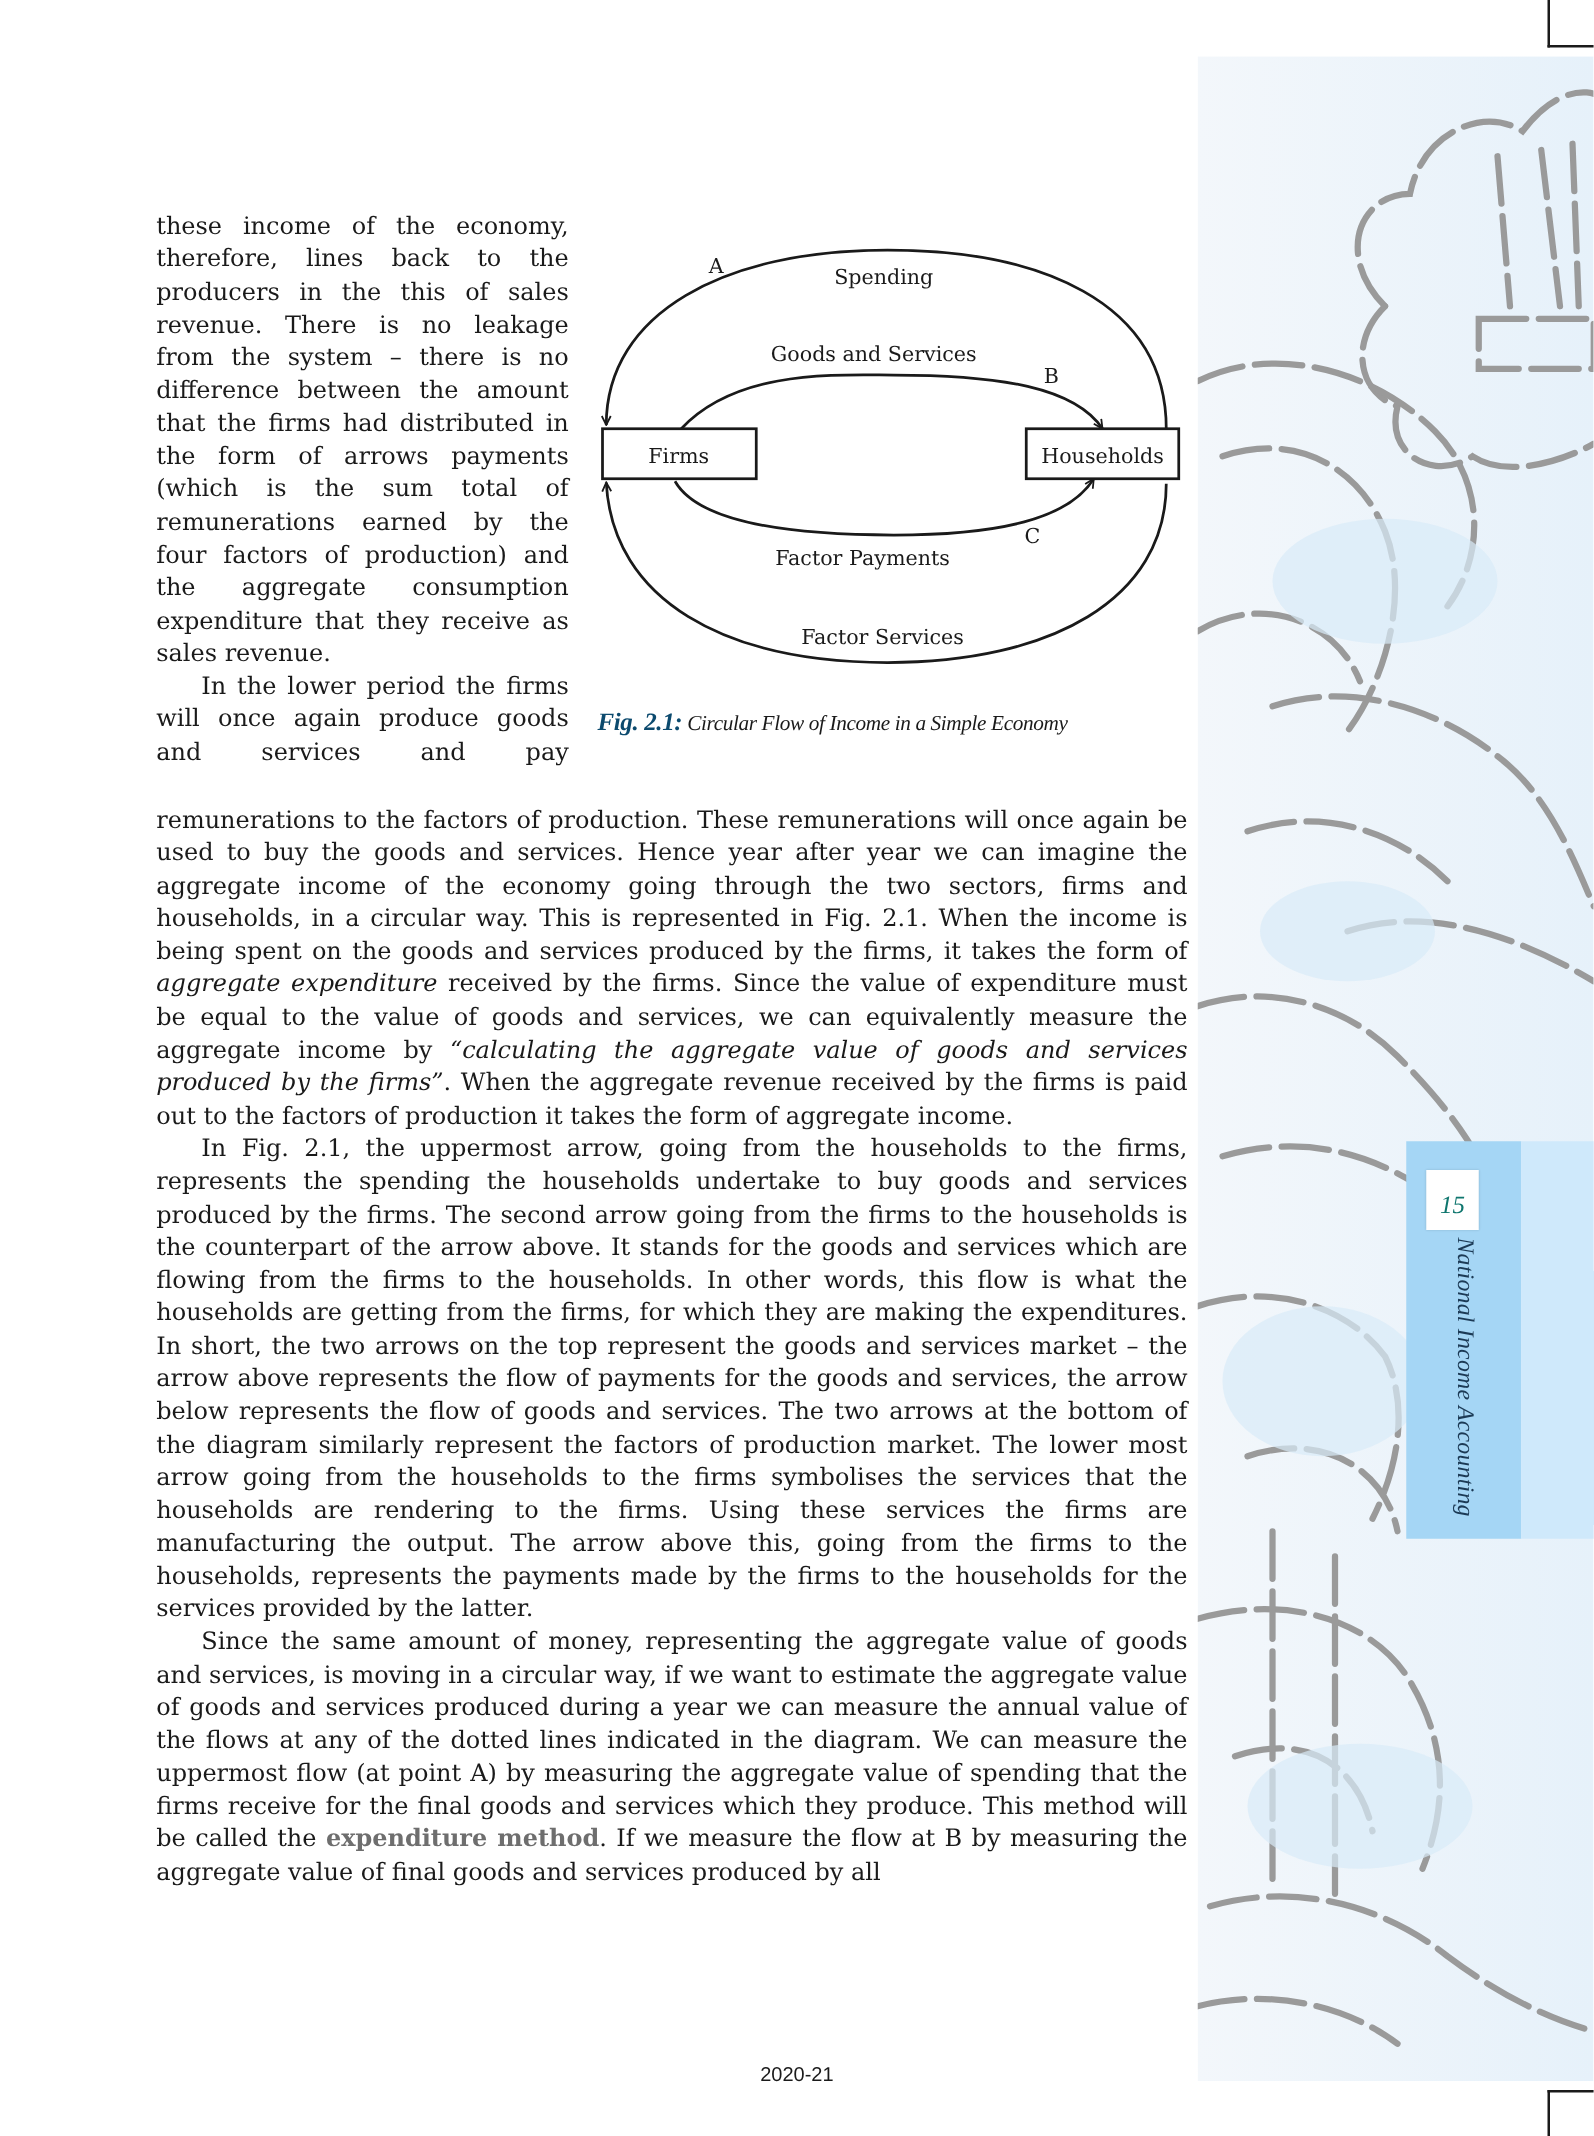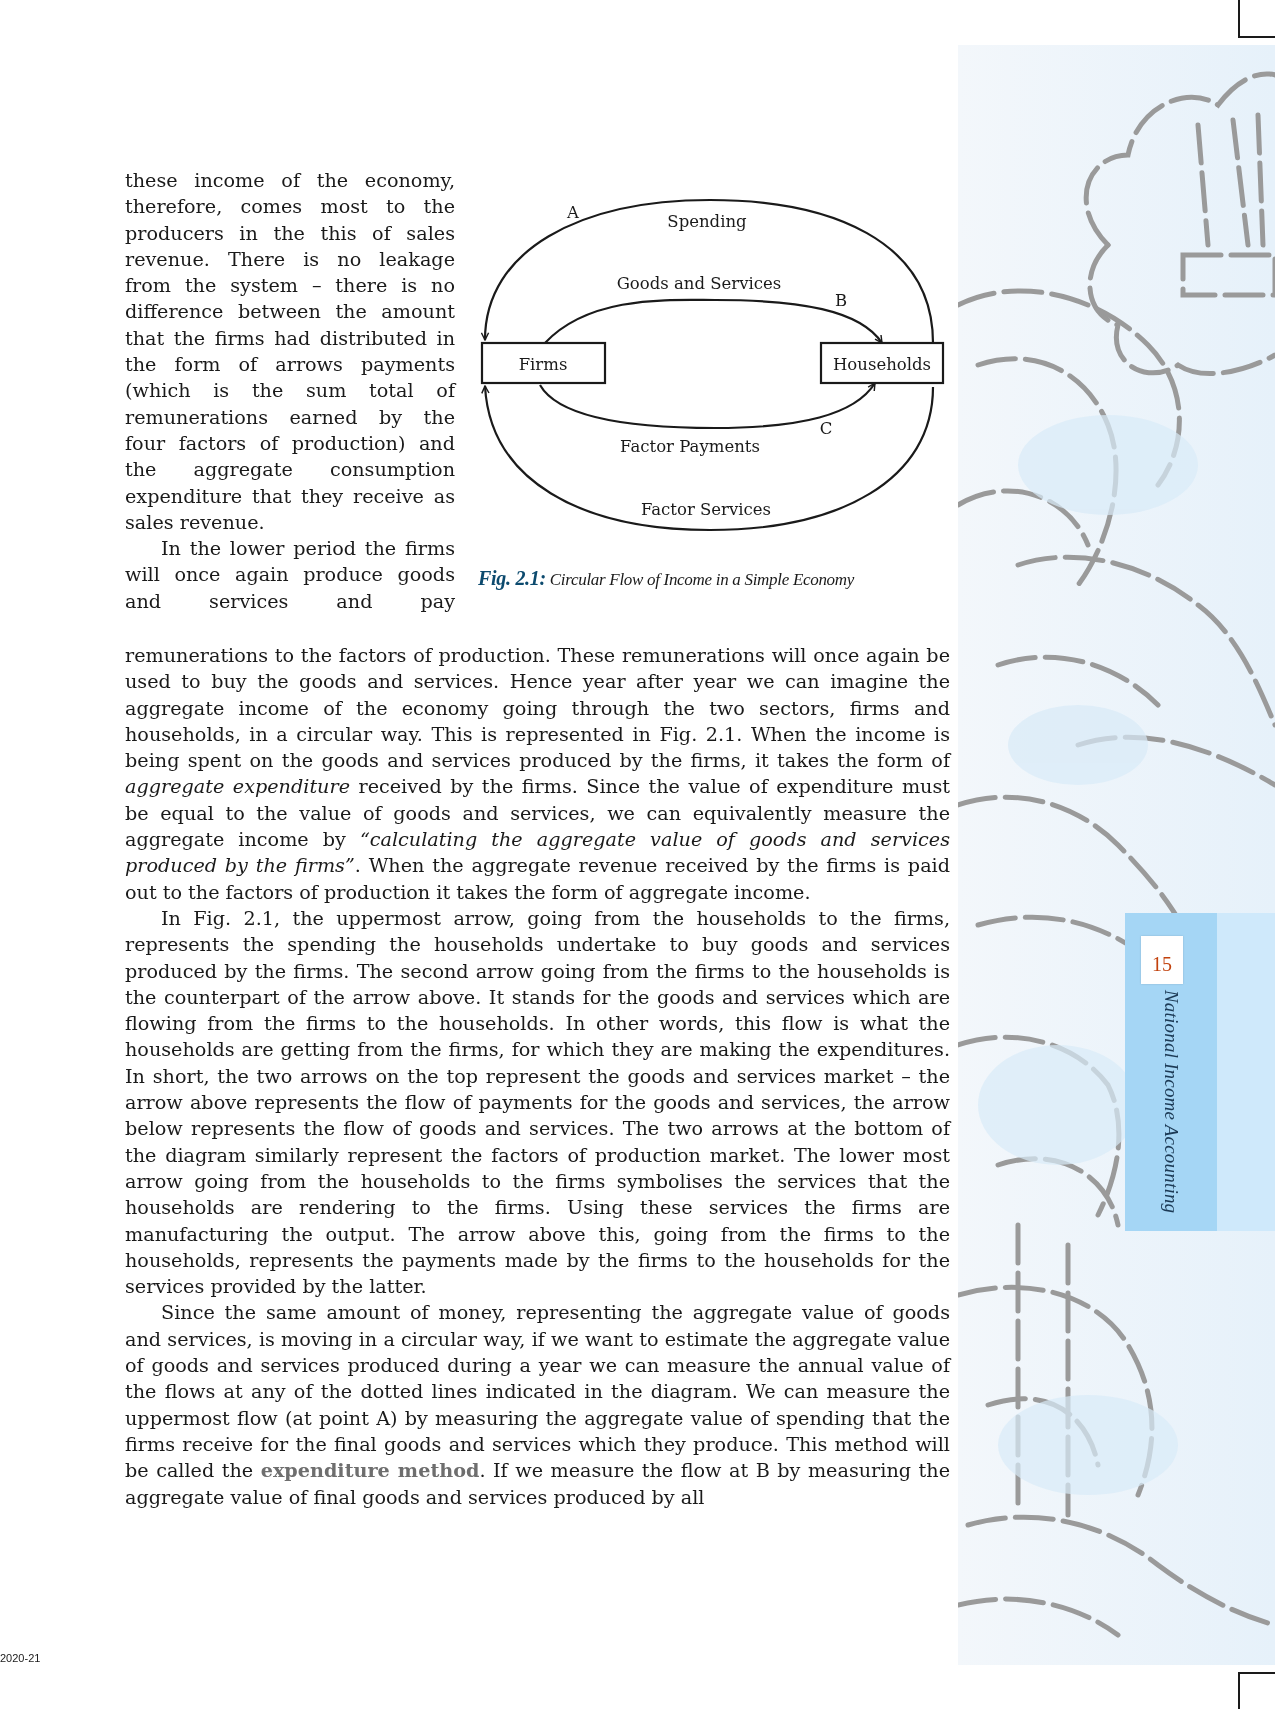--- a/index.html
+++ b/index.html
@@ -12,21 +12,21 @@
   
   .side-art { position: absolute; left: 958px; top: 45px; width: 317px; height: 1620px; overflow: hidden; }
   .side-art svg { width: 100%; height: 100%; display: block; }
   .chapter-tab { position: absolute; left: 1125px; top: 913px; width: 150px; height: 318px; }
   .chapter-tab .tab-dark { position: absolute; left: 0; top: 0; width: 92px; height: 100%; background: #a5d6f5; }
   .chapter-tab .tab-light { position: absolute; left: 92px; top: 0; width: 58px; height: 100%; background: #cfe9fb; }
   .page-number-box {
     position: absolute; left: 1141px; top: 936px; width: 42px; height: 48px;
     background: #fff; box-shadow: 0 0 2px rgba(0,0,0,0.15);
     display: flex; align-items: flex-end; justify-content: center; padding-bottom: 8px; box-sizing: border-box;
-    font-family: "Liberation Serif", serif; font-size: 20px; color: #c2410c;
+    font-family: "Liberation Serif", serif; font-style: italic; font-size: 20px; color: #0f766e;
   }
   .chapter-title {
     position: absolute; left: 1150px; top: 990px; width: 32px; height: 230px;
     writing-mode: vertical-rl; font-family: "Liberation Serif", serif; font-style: italic;
     font-size: 19px; color: #1c3a55; white-space: nowrap; letter-spacing: 0.2px;
   }
   .text { position: absolute; font-size: 19.2px; line-height: 26.3px; text-align: justify; }
   .narrow { left: 125px; top: 168px; width: 330px; }
   .wide { left: 125px; top: 643px; width: 825px; }
   .text p { margin: 0; }
@@ -36,22 +36,22 @@
   .bold-term { font-weight: bold; color: #6e6e6e; }
   .figure { position: absolute; left: 470px; top: 180px; width: 480px; height: 420px; }
   .figure svg { width: 480px; height: 420px; display: block; }
   .fig-text { font-family: "DejaVu Serif", serif; font-size: 16.5px; fill: #1a1a1a; }
   .caption {
     position: absolute; left: 478px; top: 567px; width: 475px; font-size: 17px; white-space: nowrap;
     font-family: "Liberation Serif", serif; font-style: italic; letter-spacing: -0.3px;
   }
   .caption .fig-no { font-weight: bold; color: #0c4a6e; font-family: Liberation Serif, serif; font-size: 20px; }
   .footer-year {
-    position: absolute; left: 0; width: 1275px; top: 1652px; text-align: left;
-    font-family: "Liberation Sans", sans-serif; font-size: 11px; color: #1a1a1a;
+    position: absolute; left: 0; width: 1275px; top: 1652px; text-align: center;
+    font-family: "Liberation Sans", sans-serif; font-size: 16px; color: #1a1a1a;
   }
 </style>
 </head>
 <body>
 
 <div class="crop-mark" style="left:1238px;top:0;width:2px;height:38px;"></div>
 <div class="crop-mark" style="left:1238px;top:36px;width:37px;height:2px;"></div>
 <div class="crop-mark" style="left:1238px;top:1672px;width:2px;height:37px;"></div>
 <div class="crop-mark" style="left:1238px;top:1672px;width:37px;height:2px;"></div>
 
@@ -95,21 +95,21 @@
 
 <div class="chapter-tab">
   <div class="tab-dark"></div>
   <div class="tab-light"></div>
 </div>
 <div class="page-number-box">15</div>
 <div class="chapter-title">National Income Accounting</div>
 
 <div class="text narrow">
   <span class="line">these income of the economy,</span>
-  <span class="line">therefore, comes most to the</span>
+  <span class="line">therefore, lines back to the</span>
   <span class="line">producers in the this of sales</span>
   <span class="line">revenue. There is no leakage</span>
   <span class="line">from the system – there is no</span>
   <span class="line">difference between the amount</span>
   <span class="line">that the firms had distributed in</span>
   <span class="line">the form of arrows payments</span>
   <span class="line">(which is the sum total of</span>
   <span class="line">remunerations earned by the</span>
   <span class="line">four factors of production) and</span>
   <span class="line">the aggregate consumption</span>

